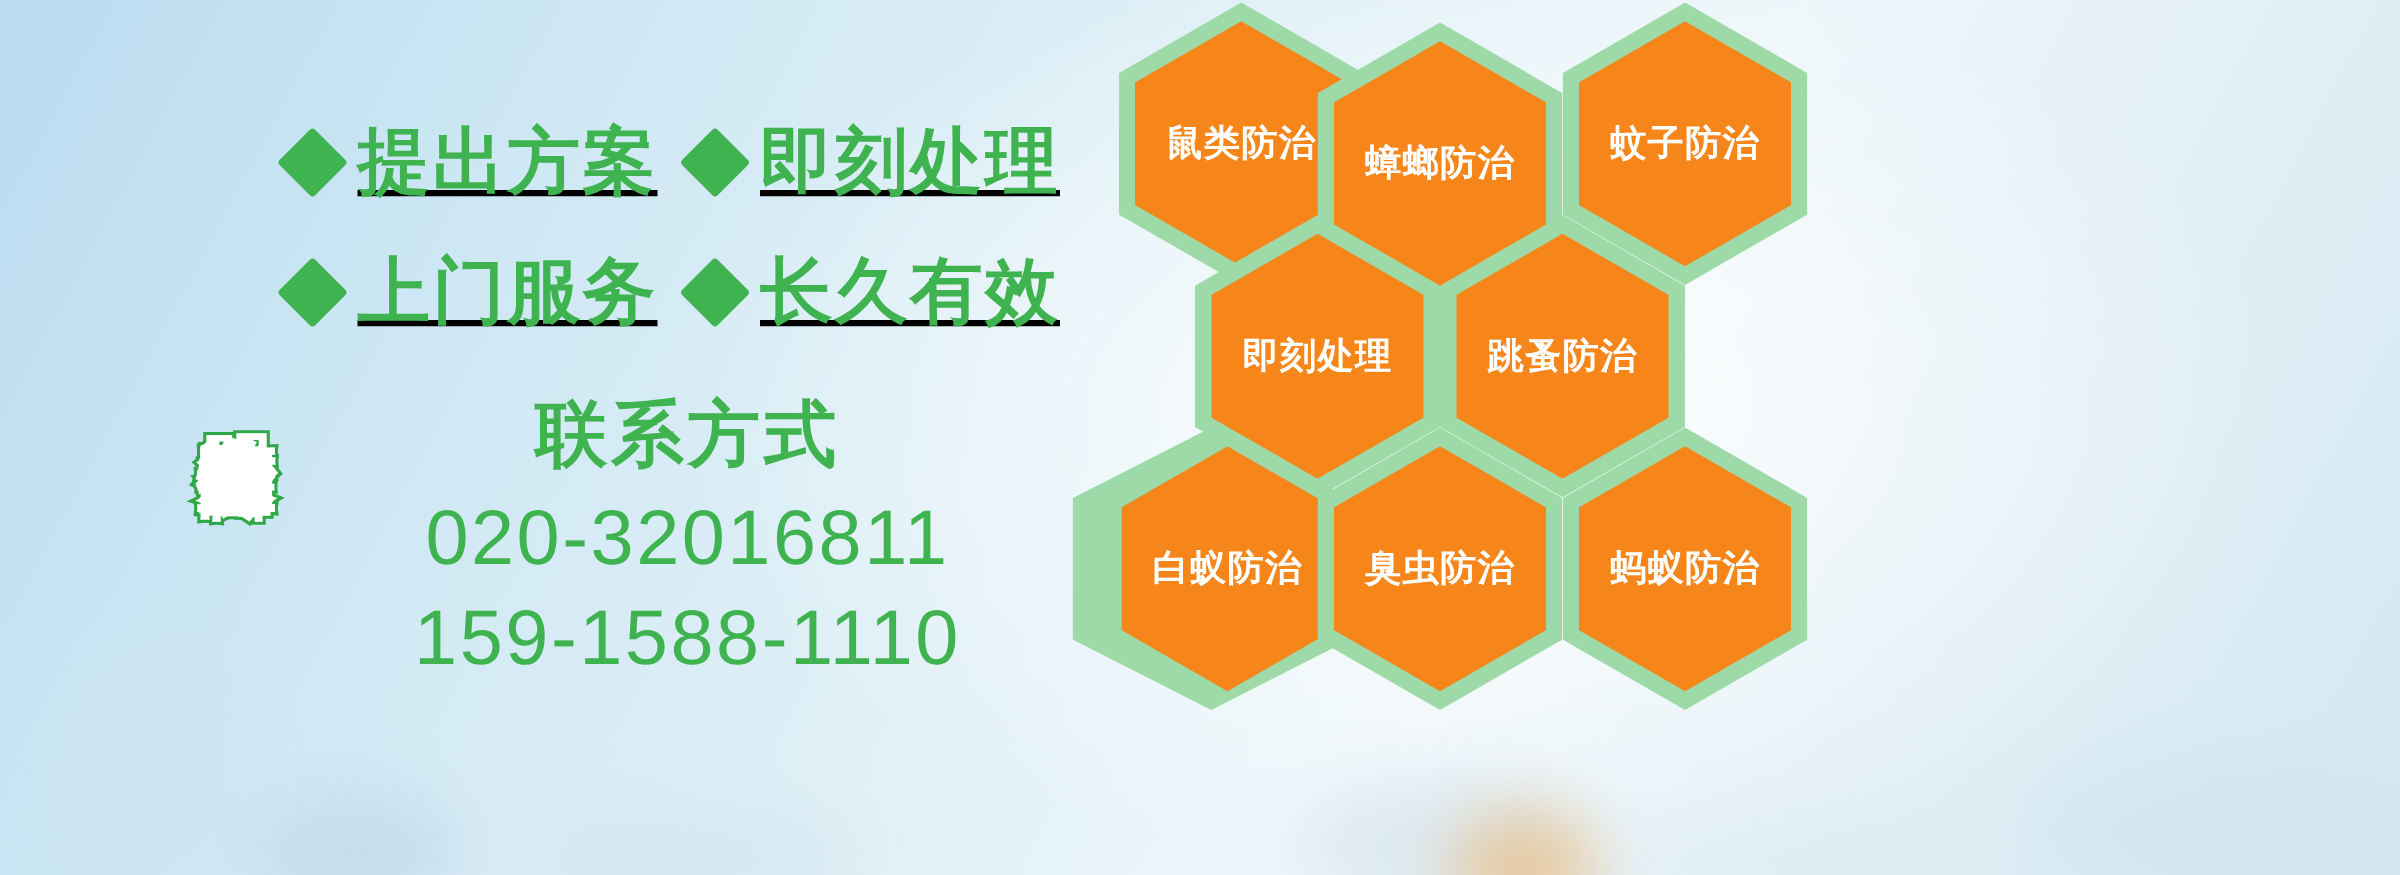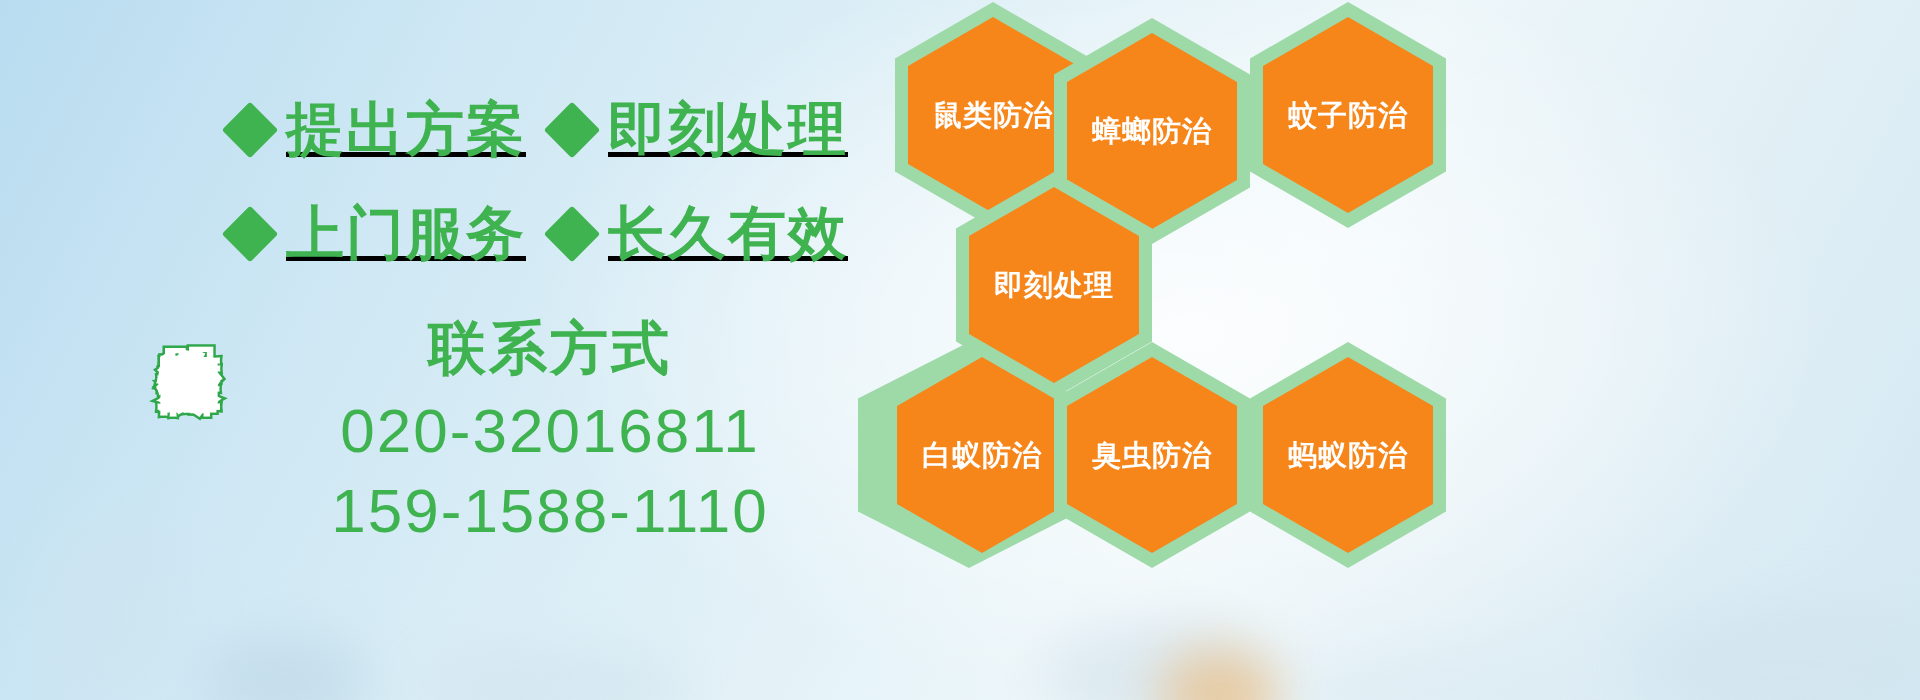--- a/index.html
+++ b/index.html
@@ -145,20 +145,25 @@
       <div class="hex-inner">
         <span class="hex-label">蚊子防治</span>
       </div>
     </div>
 
     <div class="hex" style="left:108px;top:190px;">
       <div class="hex-inner">
         <span class="hex-label">即刻处理</span>
       </div>
     </div>
+    <div class="hex" style="left:304px;top:190px;">
+      <div class="hex-inner">
+        <span class="hex-label">跳蚤防治</span>
+      </div>
+    </div>
 
     <div class="hex" style="left:10px;top:360px;padding-left:26px;">
       <div class="hex-inner">
         <span class="hex-label">白蚁防治</span>
       </div>
     </div>
     <div class="hex" style="left:402px;top:360px;">
       <div class="hex-inner">
         <span class="hex-label">蚂蚁防治</span>
       </div>

